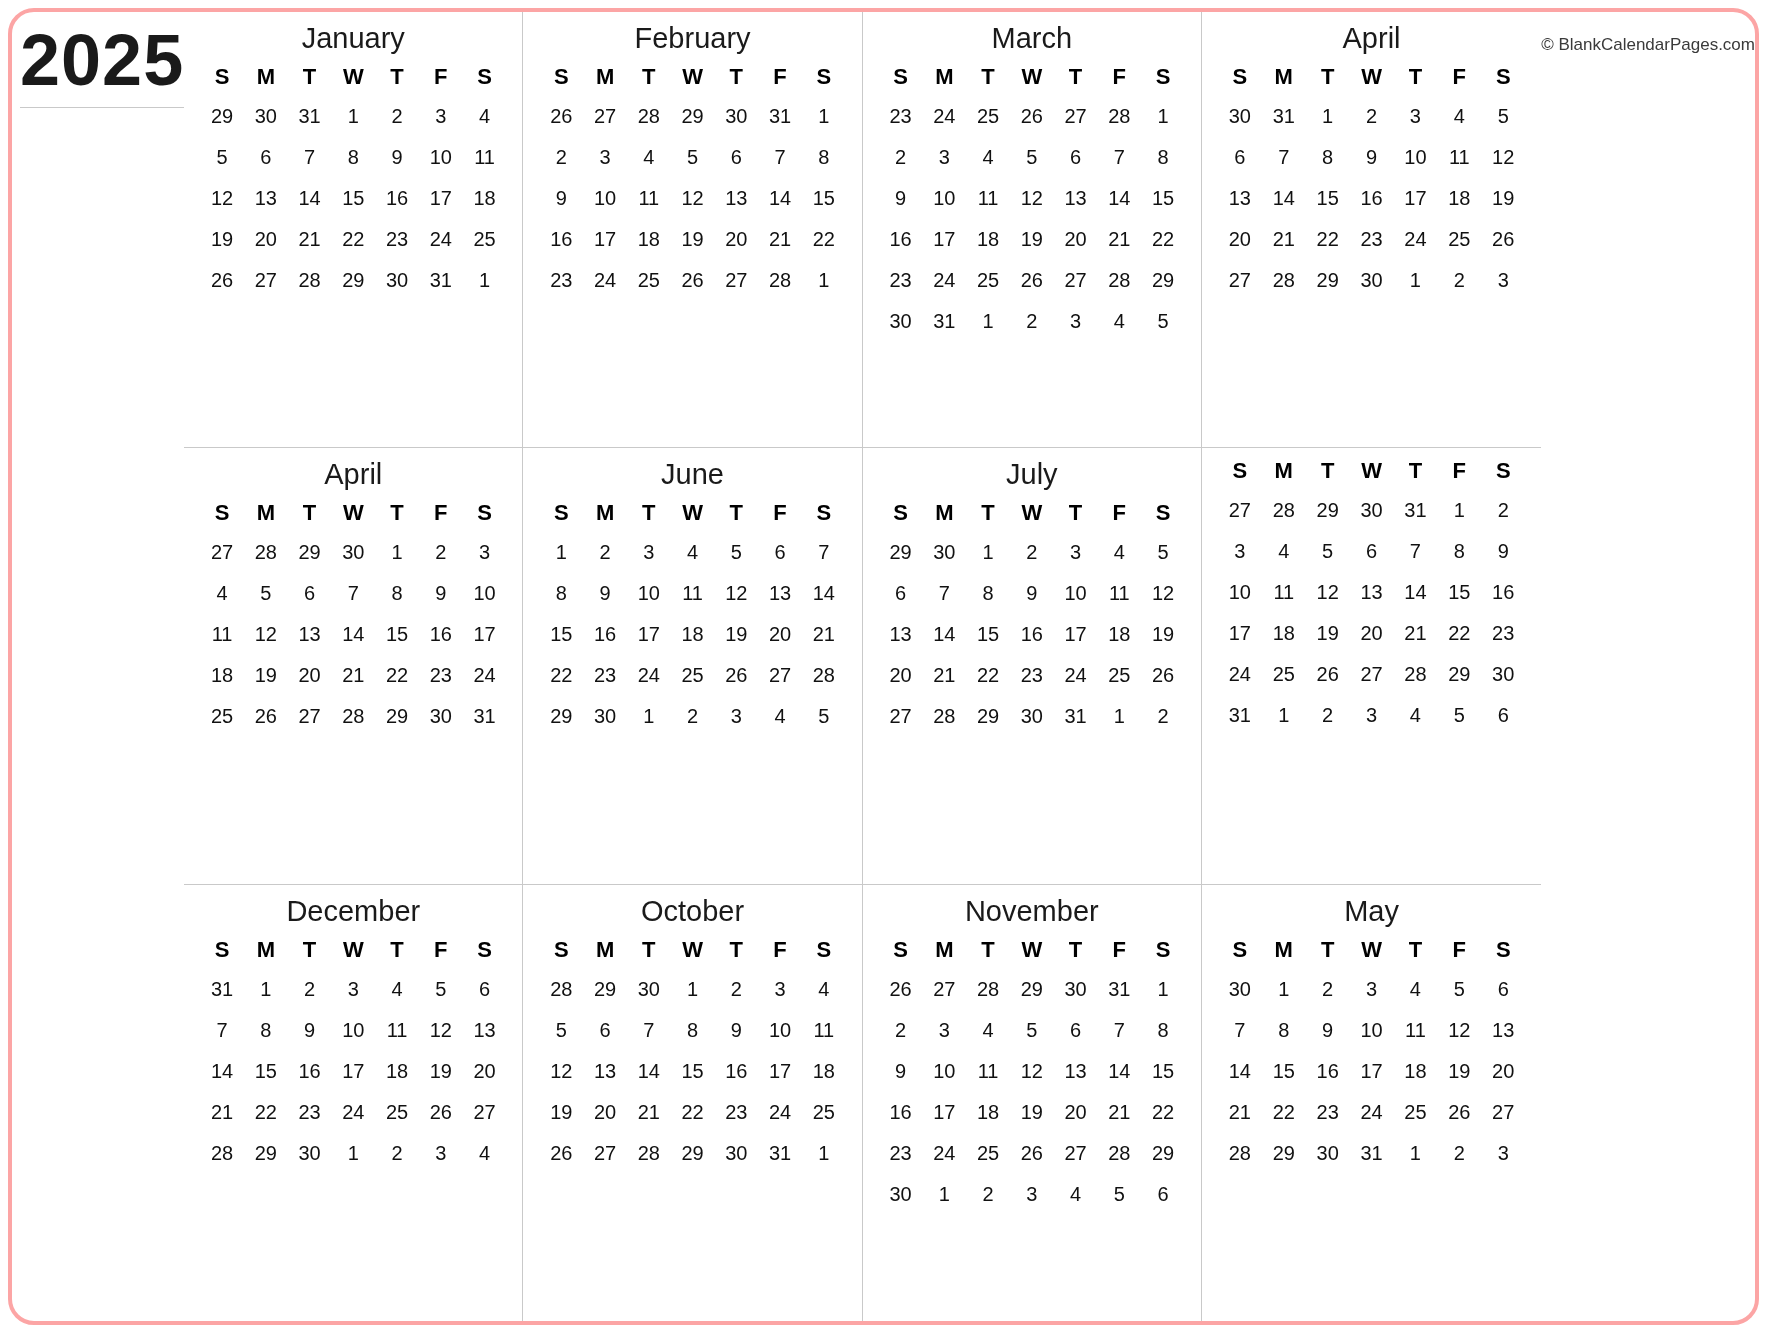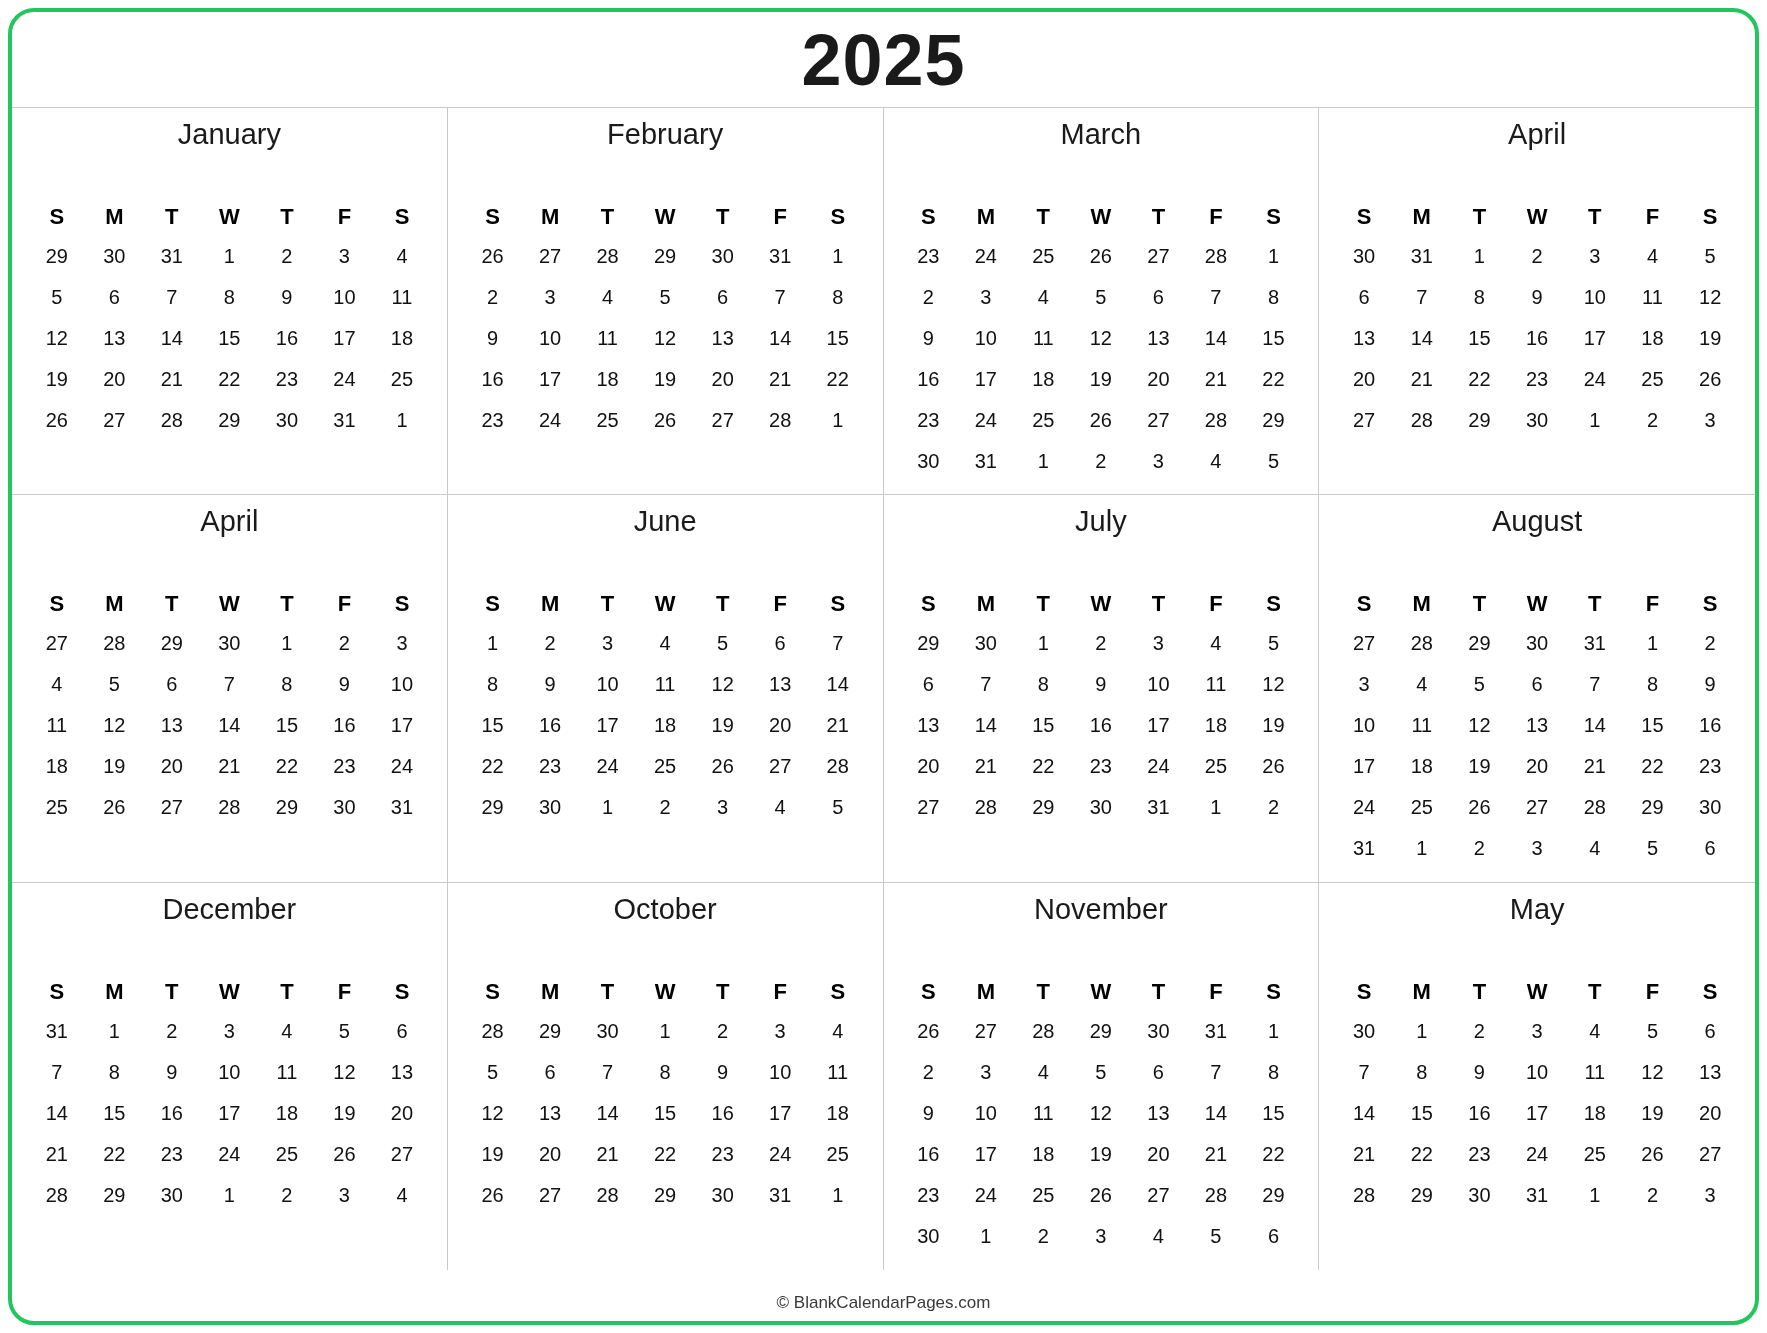--- a/index.html
+++ b/index.html
@@ -19,26 +19,26 @@
     width: 1767px;
     height: 1333px;
     box-sizing: border-box;
     padding: 8px;
   }
   .frame {
     position: relative;
     width: 100%;
     height: 100%;
     box-sizing: border-box;
-    border: 4px solid #22c55e;
+    border: 4px solid #fca5a5;
     border-radius: 26px;
     background: #ffffff;
     overflow: hidden;
     display: flex;
-    flex-direction: column;
+    padding-left: 8px;
   }
   .year-bar {
     flex: 0 0 auto;
     height: 95px;
     display: flex;
     align-items: center;
     justify-content: center;
     border-bottom: 1px solid #c9c9c9;
   }
   .year-title {
@@ -54,21 +54,20 @@
     grid-template-columns: repeat(4, 1fr);
     grid-template-rows: repeat(3, 1fr);
   }
   .month {
     box-sizing: border-box;
     border-right: 1px solid #c9c9c9;
     border-bottom: 1px solid #c9c9c9;
     padding: 6px 16px 8px 16px;
     display: flex;
     flex-direction: column;
-    gap: 44px;
   }
   .month:nth-child(4n) { border-right: none; align-items: center; }
   .month:nth-child(n+9) { border-bottom: none; }
   .month-name {
     text-align: center;
     font-size: 29px;
     line-height: 40px;
     color: #1a1a1a;
     margin-bottom: 2px;
   }
@@ -559,21 +558,20 @@
                 <td class="">29</td>
                 <td class="">30</td>
                 <td class="">31</td>
                 <td class="other">1</td>
                 <td class="other">2</td>
               </tr>
             </tbody>
           </table>
         </div>
         <div class="month">
-          <div class="month-name">August</div>
           <table class="cal">
             <thead>
               <tr>
                 <th>S</th>
                 <th>M</th>
                 <th>T</th>
                 <th>W</th>
                 <th>T</th>
                 <th>F</th>
                 <th>S</th>

